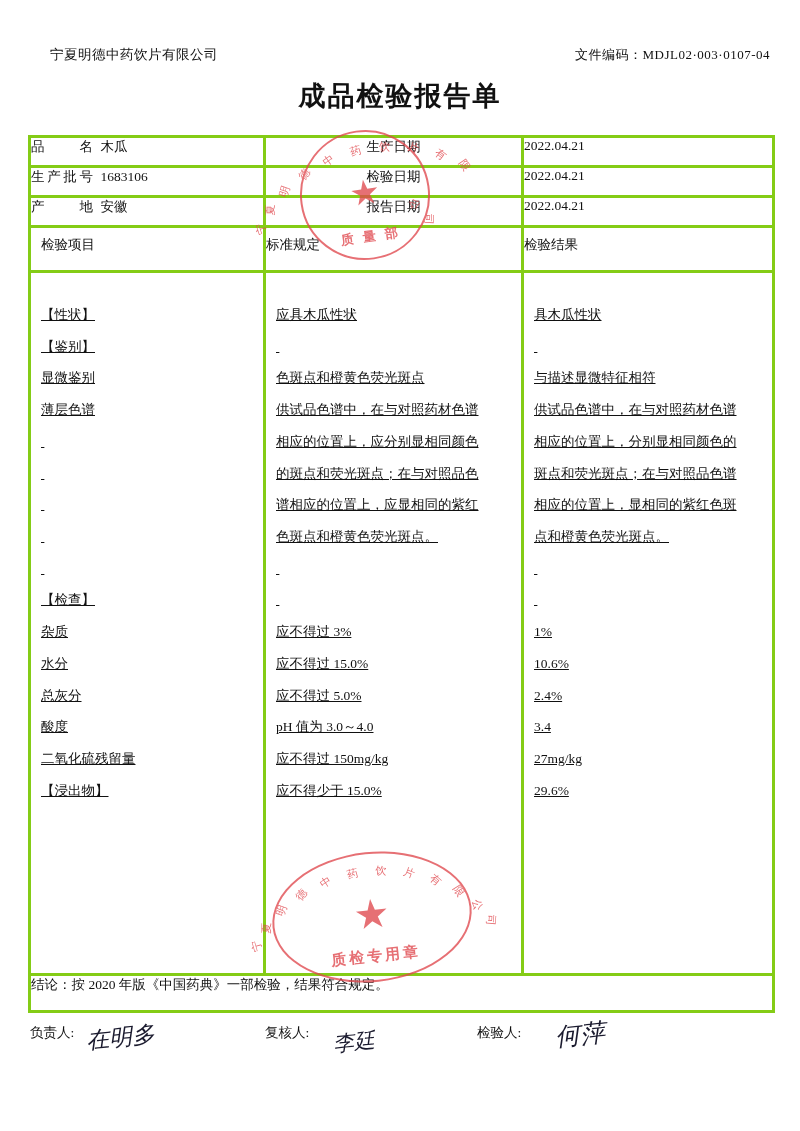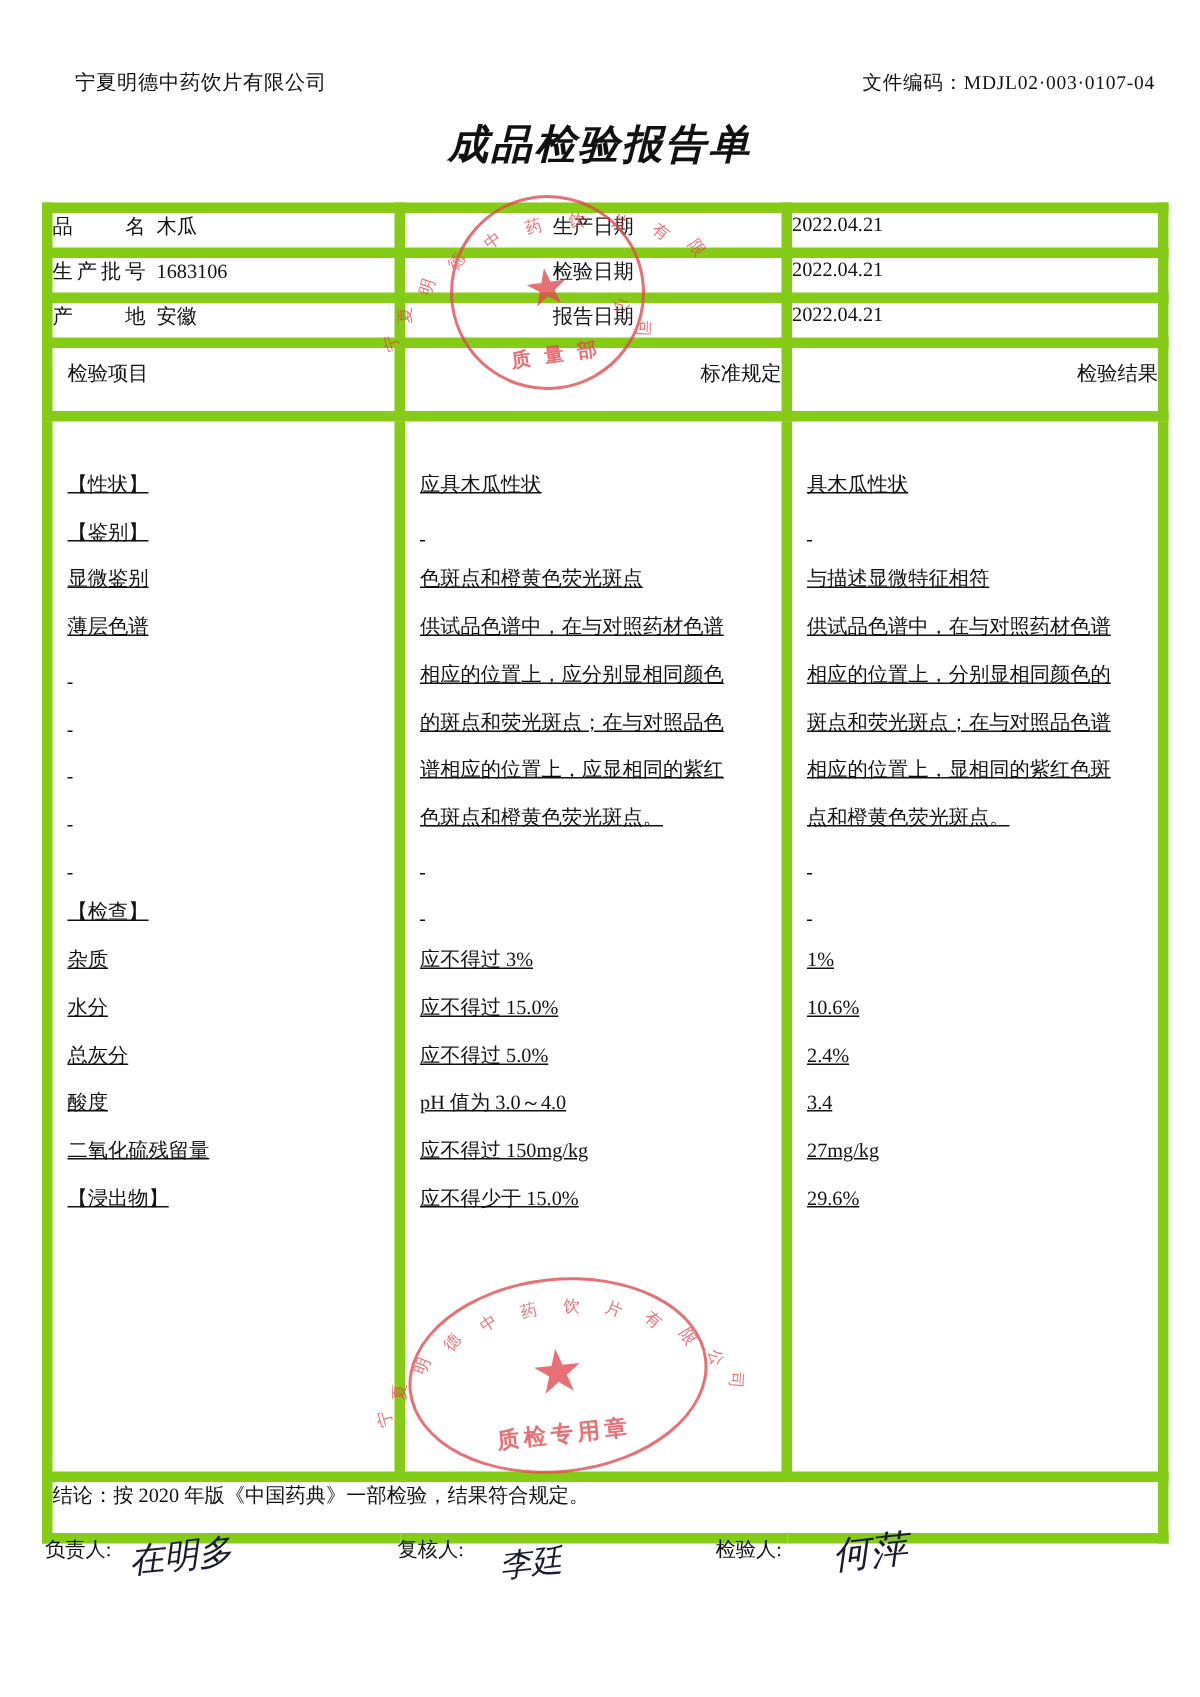--- a/index.html
+++ b/index.html
@@ -43,32 +43,31 @@
   }
   .title {
     position: absolute;
     top: 78px;
     left: 0;
     width: 800px;
     text-align: center;
     font-size: 27px;
     font-weight: bold;
     letter-spacing: 2px;
-    font-style: italic;
   }
   table.main {
     position: absolute;
     top: 135px;
     left: 28px;
     width: 744px;
     border-collapse: collapse;
     table-layout: fixed;
   }
   table.main td {
-    border: 7px solid #84cc16;
+    border: 3px solid #84cc16;
     padding: 0;
     vertical-align: top;
     font-size: 13.5px;
   }
   .label-cell {
     padding: 6px 10px;
     white-space: nowrap;
   }
   .label-spread {
     display: inline-block;
@@ -87,21 +86,21 @@
   }
   .colhead td {
     height: 34px;
     font-size: 13.5px;
   }
   .colhead .c1 {
     padding-left: 10px;
     padding-top: 8px;
   }
   .colhead .c2, .colhead .c3 {
-    text-align: right;
+    text-align: left;
     padding-top: 8px;
   }
   .body-cell {
     height: 700px;
     vertical-align: top;
   }
   .item-list {
     padding: 26px 0 0 10px;
   }
   .item-list div, .spec-list div, .res-list div {

